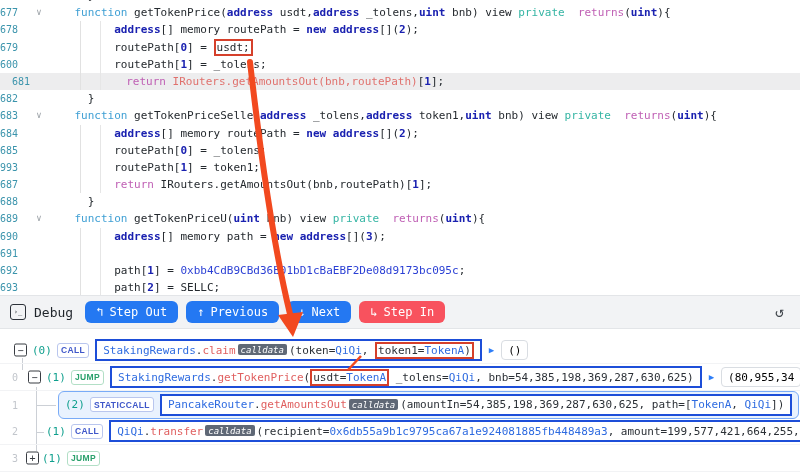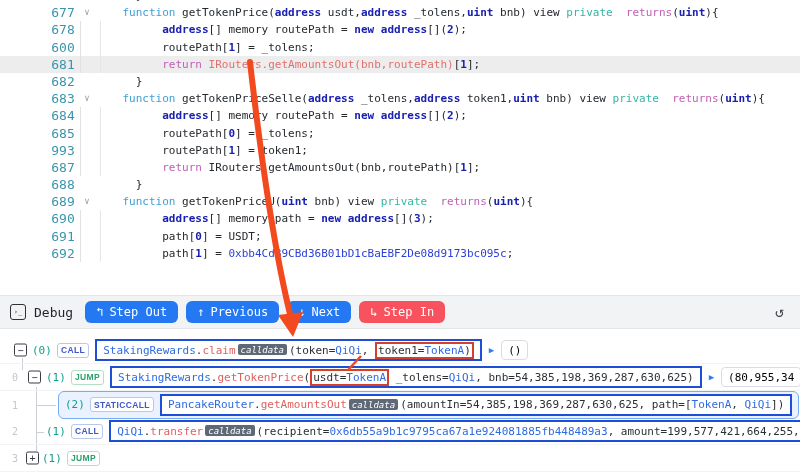--- a/index.html
+++ b/index.html
@@ -2,23 +2,23 @@
 <html><head>
 <meta charset="utf-8">
 <style>
   html,body{margin:0;padding:0;}
   body{width:800px;height:473px;overflow:hidden;background:#fff;position:relative;
        font-family:"DejaVu Sans Mono","Liberation Mono",monospace;}
 
   
   .code-pane{position:relative;height:295px;overflow:hidden;background:#fff;}
   .cl{display:flex;height:17.2px;line-height:17.2px;position:relative;white-space:pre;}
-  .cl.hl{background:#ededee;}
+  .cl.hl{background:#ededee;padding-left:12px;}
   .cl.partial{margin-top:-13px;}
-  .ln{width:30px;text-align:center;color:#3b94ac;flex:none;font-size:13px;margin-left:48px;}
+  .ln{width:30px;text-align:left;color:#3b94ac;flex:none;font-size:10px;}
   .fold{width:18px;text-align:center;color:#9aa0a6;font-size:9px;flex:none;}
   .codetx{white-space:pre;font-size:11px;color:#24292e;}
   .cl.g::before{content:"";position:absolute;left:80px;top:0;bottom:0;width:1px;background:#e1e1e1;}
   .cl.g::after{content:"";position:absolute;left:100px;top:0;bottom:0;width:1px;background:#e6e6e6;}
   .tk-k{color:#3e9fd4}
   .tk-t{color:#1a21b0;font-weight:bold}
   .tk-n{color:#1a21b0;font-weight:bold}
   .tk-i{color:#35b5a4}
   .tk-m{color:#bf5fb4}
   .tk-a{color:#2a3fd4}
@@ -78,33 +78,35 @@
   
   .overlay{position:absolute;inset:0;pointer-events:none;z-index:50;}
 </style>
 </head>
 <body>
 
 <div class="code-pane" id="code-pane">
     <div class="cl partial"><span class="ln"></span><span class="fold"></span><span class="codetx"><span class="tk-p">      }</span></span></div>
     <div class="cl"><span class="ln">677</span><span class="fold">∨</span><span class="codetx"><span class="tk-p">    </span><span class="tk-k">function</span><span class="tk-p"> getTokenPrice(</span><span class="tk-t">address</span><span class="tk-p"> usdt,</span><span class="tk-t">address</span><span class="tk-p"> _tolens,</span><span class="tk-t">uint</span><span class="tk-p"> bnb) view </span><span class="tk-i">private</span><span class="tk-p">  </span><span class="tk-m">returns</span><span class="tk-p">(</span><span class="tk-t">uint</span><span class="tk-p">){</span></span></div>
     <div class="cl g"><span class="ln">678</span><span class="fold"></span><span class="codetx"><span class="tk-p">          </span><span class="tk-t">address</span><span class="tk-p">[] memory routePath = </span><span class="tk-t">new</span><span class="tk-p"> </span><span class="tk-t">address</span><span class="tk-p">[](</span><span class="tk-n">2</span><span class="tk-p">);</span></span></div>
+    <div class="cl g"><span class="ln">679</span><span class="fold"></span><span class="codetx"><span class="tk-p">          routePath[</span><span class="tk-n">0</span><span class="tk-p">] = </span><span class="rbx"><span class="tk-p">usdt;</span></span></span></div>
     <div class="cl g"><span class="ln">600</span><span class="fold"></span><span class="codetx"><span class="tk-p">          routePath[</span><span class="tk-n">1</span><span class="tk-p">] = _tolens;</span></span></div>
     <div class="cl hl g"><span class="ln">681</span><span class="fold"></span><span class="codetx"><span class="tk-p">          </span><span class="tk-m">return</span><span class="tk-s"> IRouters.getAmountsOut(bnb,routePath)</span><span class="tk-p">[</span><span class="tk-n">1</span><span class="tk-p">];</span></span></div>
     <div class="cl"><span class="ln">682</span><span class="fold"></span><span class="codetx"><span class="tk-p">      }</span></span></div>
     <div class="cl"><span class="ln">683</span><span class="fold">∨</span><span class="codetx"><span class="tk-p">    </span><span class="tk-k">function</span><span class="tk-p"> getTokenPriceSelle(</span><span class="tk-t">address</span><span class="tk-p"> _tolens,</span><span class="tk-t">address</span><span class="tk-p"> token1,</span><span class="tk-t">uint</span><span class="tk-p"> bnb) view </span><span class="tk-i">private</span><span class="tk-p">  </span><span class="tk-m">returns</span><span class="tk-p">(</span><span class="tk-t">uint</span><span class="tk-p">){</span></span></div>
     <div class="cl g"><span class="ln">684</span><span class="fold"></span><span class="codetx"><span class="tk-p">          </span><span class="tk-t">address</span><span class="tk-p">[] memory routePath = </span><span class="tk-t">new</span><span class="tk-p"> </span><span class="tk-t">address</span><span class="tk-p">[](</span><span class="tk-n">2</span><span class="tk-p">);</span></span></div>
     <div class="cl g"><span class="ln">685</span><span class="fold"></span><span class="codetx"><span class="tk-p">          routePath[</span><span class="tk-n">0</span><span class="tk-p">] = _tolens;</span></span></div>
     <div class="cl g"><span class="ln">993</span><span class="fold"></span><span class="codetx"><span class="tk-p">          routePath[</span><span class="tk-n">1</span><span class="tk-p">] = token1;</span></span></div>
     <div class="cl g"><span class="ln">687</span><span class="fold"></span><span class="codetx"><span class="tk-p">          </span><span class="tk-m">return</span><span class="tk-p"> IRouters.getAmountsOut(bnb,routePath)[</span><span class="tk-n">1</span><span class="tk-p">];</span></span></div>
     <div class="cl"><span class="ln">688</span><span class="fold"></span><span class="codetx"><span class="tk-p">      }</span></span></div>
     <div class="cl"><span class="ln">689</span><span class="fold">∨</span><span class="codetx"><span class="tk-p">    </span><span class="tk-k">function</span><span class="tk-p"> getTokenPriceU(</span><span class="tk-t">uint</span><span class="tk-p"> bnb) view </span><span class="tk-i">private</span><span class="tk-p">  </span><span class="tk-m">returns</span><span class="tk-p">(</span><span class="tk-t">uint</span><span class="tk-p">){</span></span></div>
     <div class="cl g"><span class="ln">690</span><span class="fold"></span><span class="codetx"><span class="tk-p">          </span><span class="tk-t">address</span><span class="tk-p">[] memory path = </span><span class="tk-t">new</span><span class="tk-p"> </span><span class="tk-t">address</span><span class="tk-p">[](</span><span class="tk-n">3</span><span class="tk-p">);</span></span></div>
-    <div class="cl g"><span class="ln">691</span><span class="fold"></span><span class="codetx"><span class="tk-p">          path[</span><span class="tk-n">0</span><span class="tk-p">] = USDT;</span></span></div>
+    <div class="cl g"><span class="ln">691</span><span class="fold"></span></div>
     <div class="cl g"><span class="ln">692</span><span class="fold"></span><span class="codetx"><span class="tk-p">          path[</span><span class="tk-n">1</span><span class="tk-p">] = </span><span class="tk-a">0xbb4CdB9CBd36B01bD1cBaEBF2De08d9173bc095c</span><span class="tk-p">;</span></span></div>
+    <div class="cl g"><span class="ln">693</span><span class="fold"></span><span class="codetx"><span class="tk-p">          path[</span><span class="tk-n">2</span><span class="tk-p">] = SELLC;</span></span></div>
   </div>
 
 <div class="toolbar">
   <span class="dbg-ic">›_</span>
   <span class="dbg-label">Debug</span>
   <span id="tb-buttons" style="display:flex;gap:8px;">
       <button class="tbtn primary">
         <span class="bic">↰</span>
         <span>Step Out</span>
       </button>

